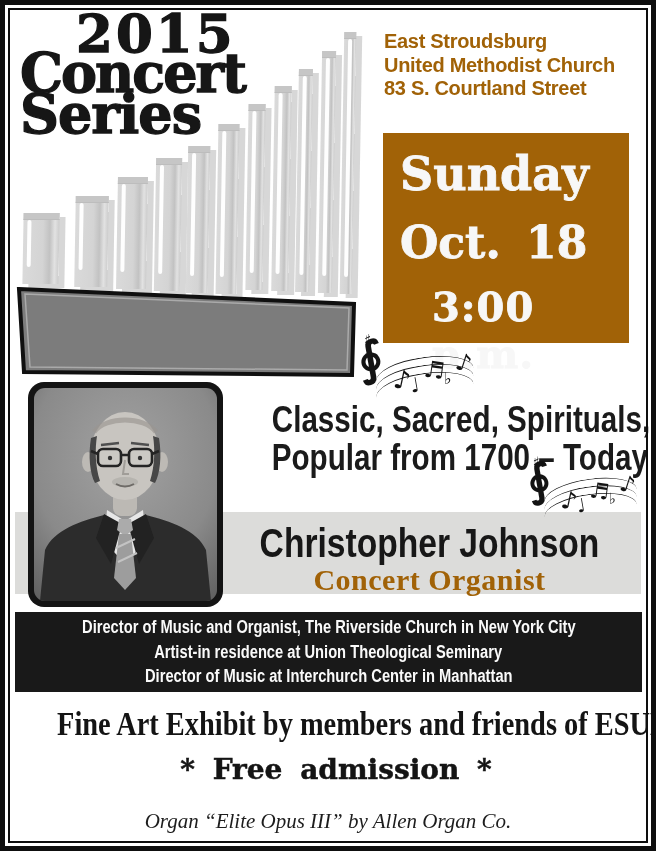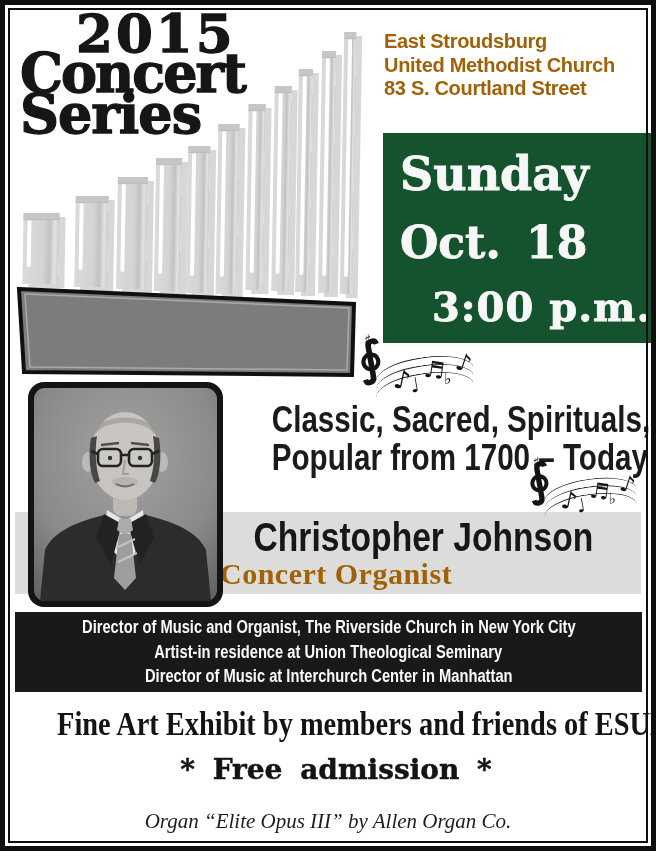--- a/index.html
+++ b/index.html
@@ -32,22 +32,22 @@
     transform:skewX(-1deg);}
   .pipe .slot{position:absolute; left:4px; top:7px; width:4px; height:calc(100% - 24px);
     background:#fefefe; border-radius:3px;}
   .pipe .cap{position:absolute; left:0; top:0; width:100%; height:6px;
     background:#c6c6c6; border-bottom:1px solid #bdbdbd;}
 
   
   .console{position:absolute; left:11px; top:279px; width:342px; height:95px; z-index:2;}
 
   
-  .sunday-box{position:absolute; left:378px; top:128px; width:273px; height:210px;
-    background:#14532d; z-index:3; color:#f7f7f7;
+  .sunday-box{position:absolute; left:378px; top:128px; width:246px; height:210px;
+    background:#a16207; z-index:3; color:#f7f7f7;
     font-family:"DejaVu Serif", serif; font-weight:bold; -webkit-text-stroke:0.8px #f7f7f7;}
   .sunday-day {position:absolute; left:17px; top:14px;  font-size:46px;}
   .sunday-date{position:absolute; left:17px; top:84px;  font-size:44px; word-spacing:10px;}
   .sunday-time{position:absolute; left:17px; top:150px; font-size:40px; letter-spacing:1px;margin-left:32px;}
 
   
   .notes-cluster{position:absolute; z-index:6; color:#131313; font-family:"DejaVu Sans", sans-serif;}
   .notes-cluster .arc{position:absolute; left:16px; width:98px; height:34px;
     border-top:1.6px solid #1c1c1c; border-radius:50%; transform:rotate(-8deg);}
   .notes-cluster .clef{position:absolute; left:-3px; top:-4px; font-size:46px; font-weight:bold;
@@ -57,21 +57,21 @@
 
   
   .program{position:absolute; left:226px; top:396px; width:408px; text-align:center; z-index:5;
     color:#1b1b1b; font-weight:bold;}
   .program div{font-size:37px; line-height:38px; transform:scaleX(0.80); transform-origin:50% 50%;
     white-space:nowrap; letter-spacing:0;}
 
   
   .gray-band{position:absolute; left:10px; top:507px; width:626px; height:82px;
     background:#dcdcda; z-index:1;}
-  .artist-wrap{position:absolute; left:205px; right:2px; top:4px; text-align:left;}
+  .artist-wrap{position:absolute; left:205px; right:2px; top:10px; text-align:center;}
   .artist-name{font-size:40px; font-weight:bold; color:#171717; transform:scaleX(0.84);
     transform-origin:50% 50%; white-space:nowrap; line-height:42px;}
   .artist-role{font-family:"Liberation Serif", serif; font-size:30px; font-weight:bold;
     color:#a16207; line-height:32px; letter-spacing:0.5px;}
 
   
   .photo{position:absolute; left:23px; top:377px; width:195px; height:225px;
     background:#141414; border-radius:16px; z-index:3; padding:0; overflow:hidden;}
   .photo svg{position:absolute; left:6px; top:6px; border-radius:11px;}
 

